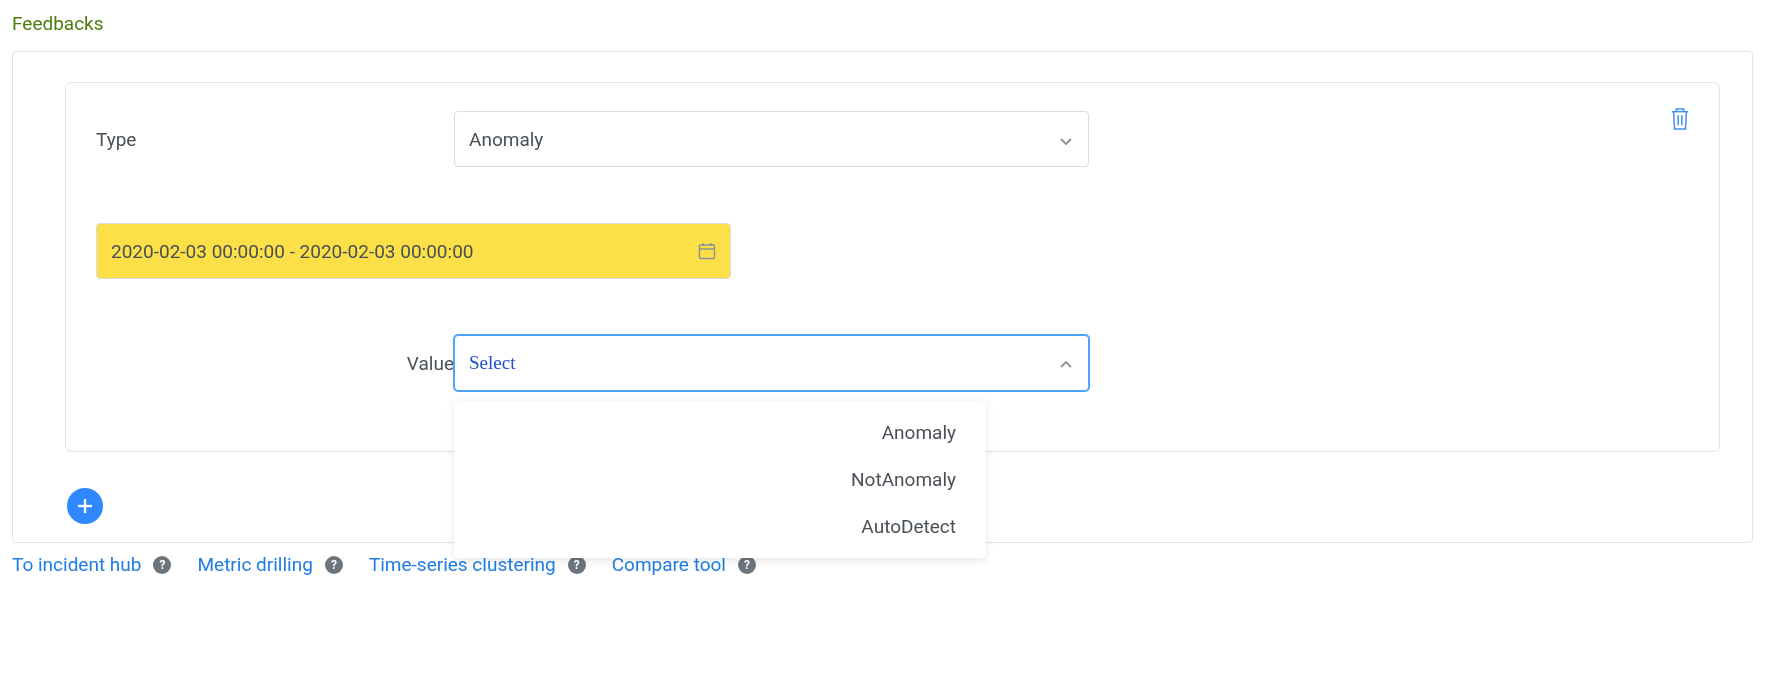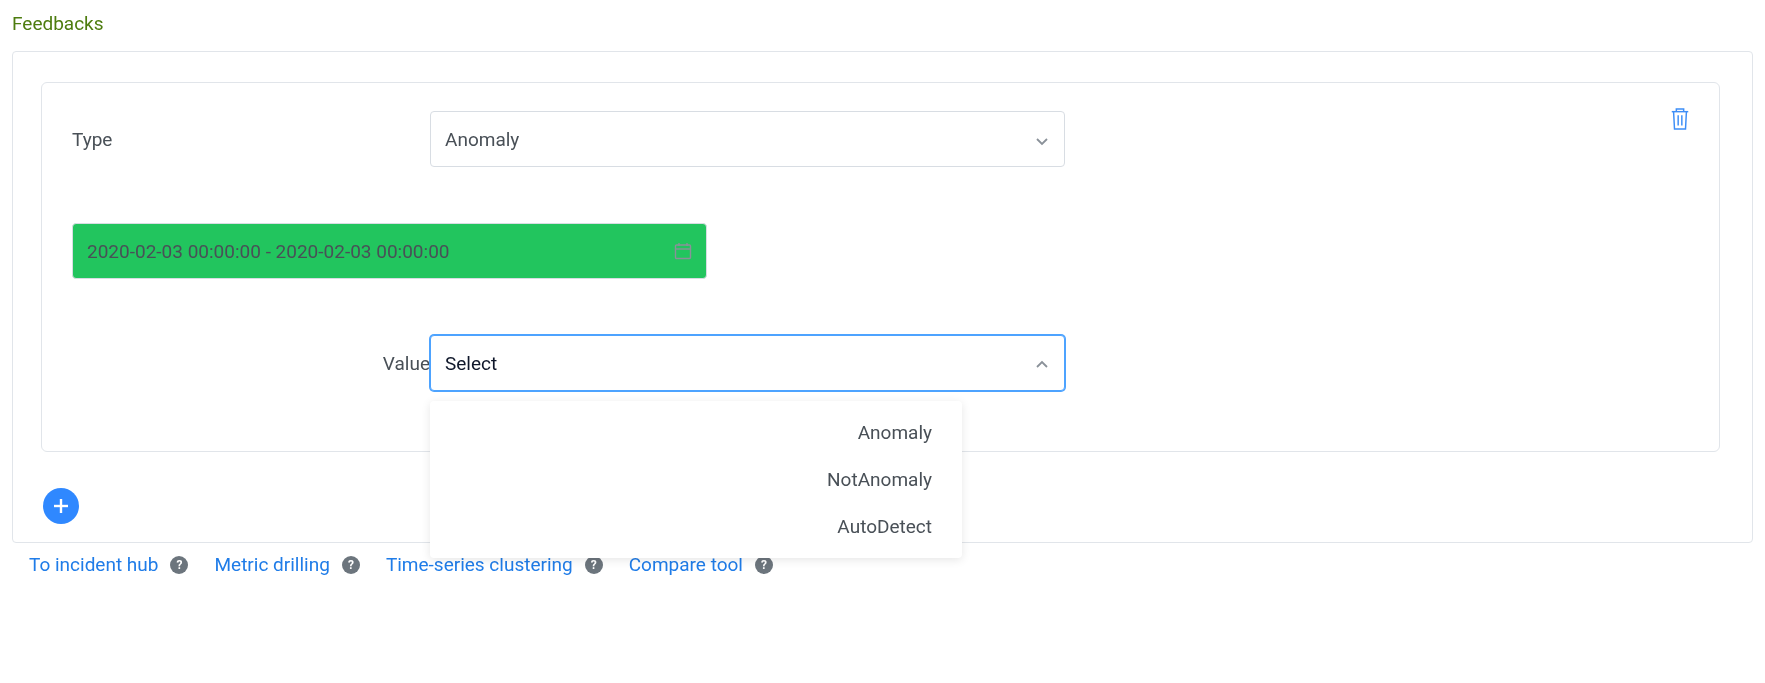--- a/index.html
+++ b/index.html
@@ -17,21 +17,21 @@
     }
     .page-title {
       font-size: 19px;
       color: #4d7c0f;
       margin-bottom: 16px;
       font-weight: 400;
     }
     .outer-panel {
       border: 1px solid #e1e5ea;
       border-radius: 4px;
-      padding: 30px 32px 18px 28px;
+      padding: 30px 32px 18px 52px;
       position: relative;
     }
     .form-card {
       border: 1px solid #e1e5ea;
       border-radius: 6px;
       padding: 28px 30px 60px 30px;
       position: relative;
     }
     .form-row {
       display: flex;
@@ -63,40 +63,41 @@
       display: flex;
       align-items: center;
       cursor: pointer;
       position: relative;
     }
     .select-box.focused {
       border: 1px solid #4da3ff;
       box-shadow: 0 0 0 1px #4da3ff;
     }
     .select-placeholder {
-      color: #0f172a;
+      color: #1d4ed8;
+      font-family: Liberation Serif, serif;
     }
     .chevron {
       position: absolute;
       right: 14px;
       top: 50%;
       transform: translateY(-50%);
       width: 16px;
       height: 16px;
       pointer-events: none;
     }
     .date-input {
       width: 100%;
       height: 56px;
       border: 1px solid #d8dde3;
       border-radius: 4px;
       padding: 0 44px 0 14px;
       font-size: 19px;
       color: #495057;
-      background: #22c55e;
+      background: #fde047;
       display: flex;
       align-items: center;
       cursor: pointer;
       position: relative;
     }
     .calendar-icon {
       position: absolute;
       right: 14px;
       top: 50%;
       transform: translateY(-50%);
@@ -141,21 +142,20 @@
       margin-top: 36px;
       margin-left: 2px;
       cursor: pointer;
     }
     .footer-links {
       display: flex;
       align-items: center;
       gap: 12px;
       margin-top: 10px;
       font-size: 19px;
-      margin-left: 17px;
     }
     .footer-link {
       color: #1f7ce8;
       text-decoration: none;
       cursor: pointer;
     }
     .help-icon {
       width: 18px;
       height: 18px;
       border-radius: 50%;

